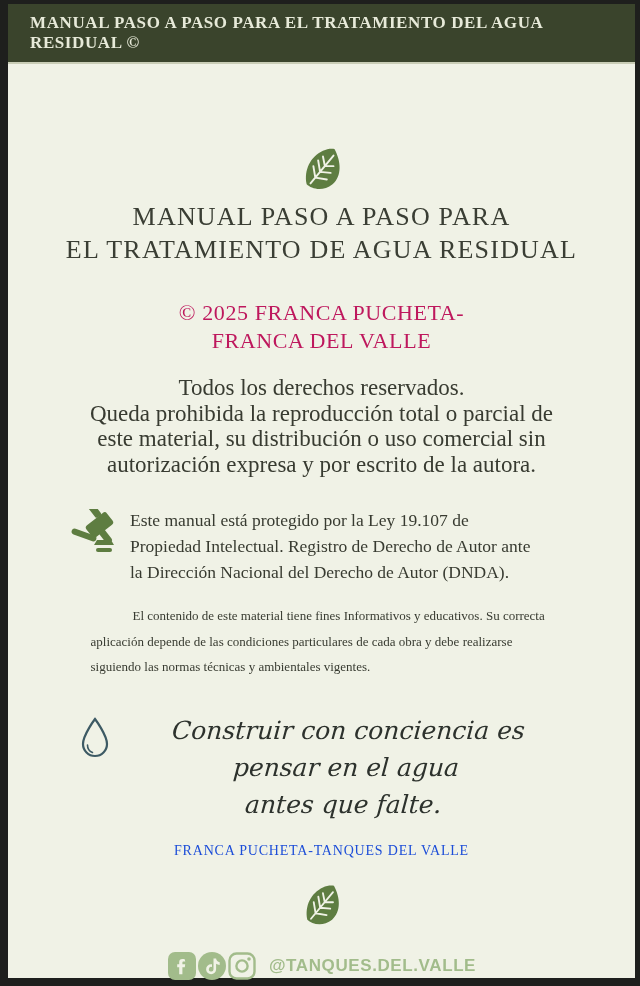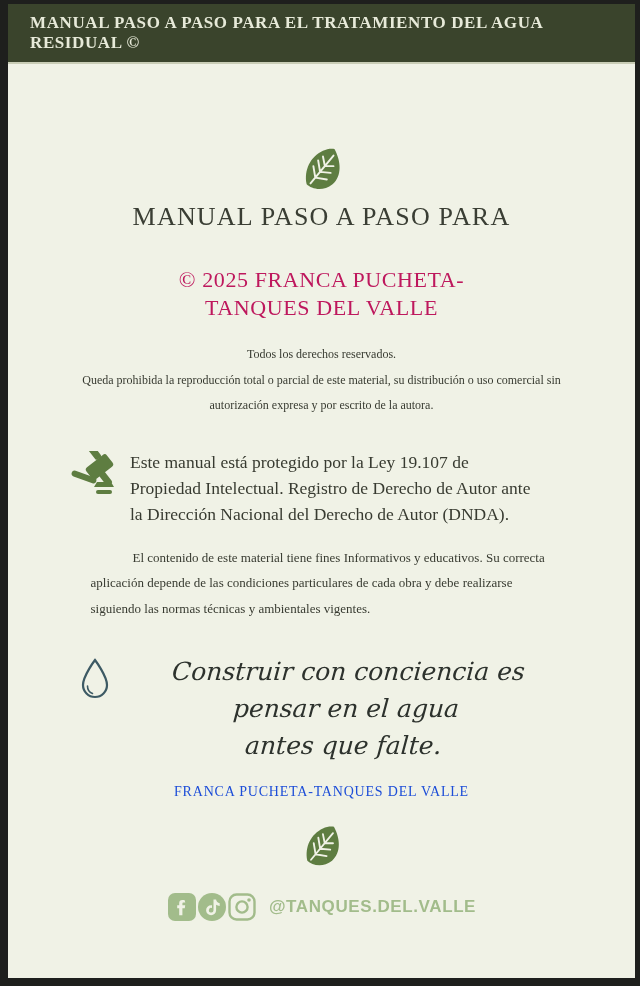--- a/index.html
+++ b/index.html
@@ -53,21 +53,21 @@
   .copyright{
     margin-top:33px;
     text-align:center;
     font-size:22px;line-height:28px;
     letter-spacing:.6px;
     color:#be185d;
   }
   .rights{
     margin-top:20px;
     text-align:center;
-    font-size:12px;line-height:25.5px;
+    font-size:23px;line-height:25.5px;
     max-width:486px;
   }
   .law-row{
     margin-top:30px;
     display:flex;align-items:flex-start;
     align-self:flex-start;
     margin-left:26px;
     gap:12px;
   }
   .gavel{width:48px;height:48px;flex:0 0 auto;margin-top:2px;}
@@ -127,25 +127,26 @@
 
   <div class="page">
 
     <svg class="leaf-top" viewBox="0 0 48 48">
       <path d="M37 3 C44 16 45 31 35 40 C25 48 13 45 8 40 C5 25 12 11 25 5 C29 3 33 2.5 37 3 Z" fill="#5e7d41"></path>
       <path d="M12 39 L36 10 M17 33 L15 21 M22 27 L20 15 M27 21 L25 11 M17 33 L29 35 M22 27 L33 28 M27 21 L36 21" stroke="#f0f2e6" stroke-width="2" fill="none" stroke-linecap="round"></path>
     </svg>
 
     <div class="doc-title">
       <div>MANUAL PASO A PASO PARA</div>
+      <div>EL TRATAMIENTO DE AGUA RESIDUAL</div>
     </div>
 
     <div class="copyright">
       <div>© 2025 FRANCA PUCHETA-</div>
-      <div>TANQUES DEL VALLE</div>
+      <div>FRANCA DEL VALLE</div>
     </div>
 
     <div class="rights">
       <div>Todos los derechos reservados.</div>
       <div>Queda prohibida la reproducción total o parcial de este material, su distribución o uso comercial sin autorización expresa y por escrito de la autora.</div>
     </div>
 
     <div class="law-row">
       <svg class="gavel" viewBox="0 0 48 48">
         <g fill="#5e7d41">

